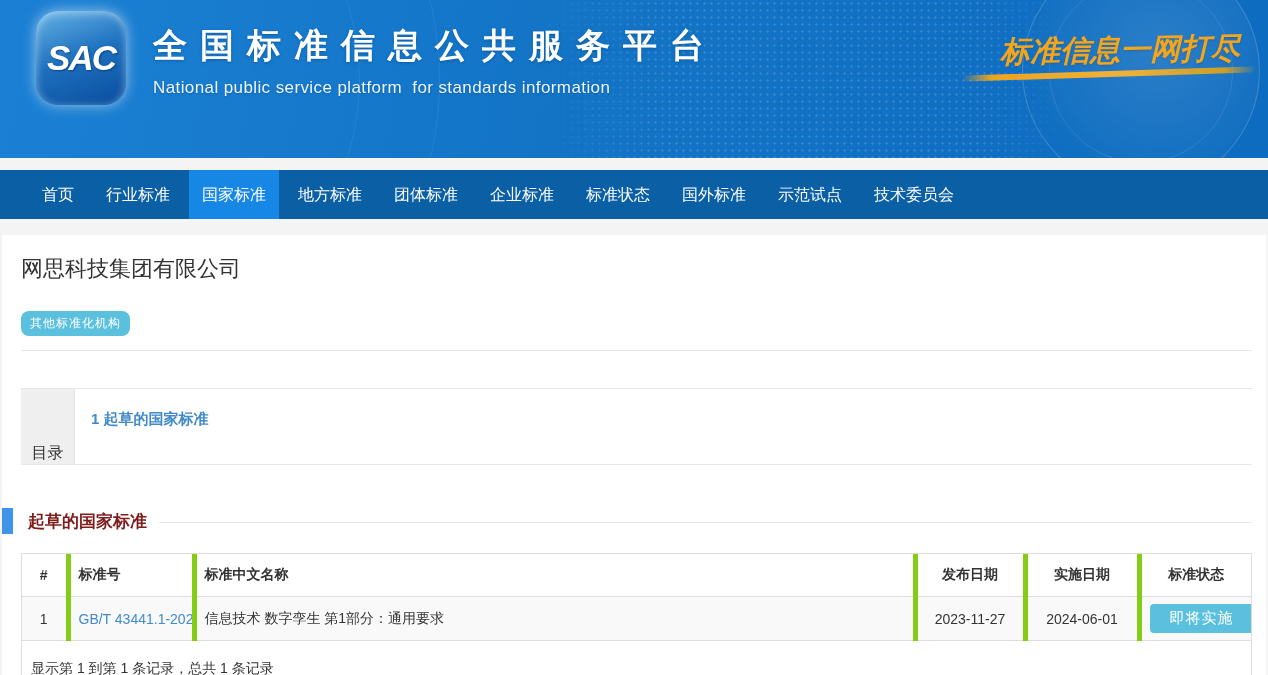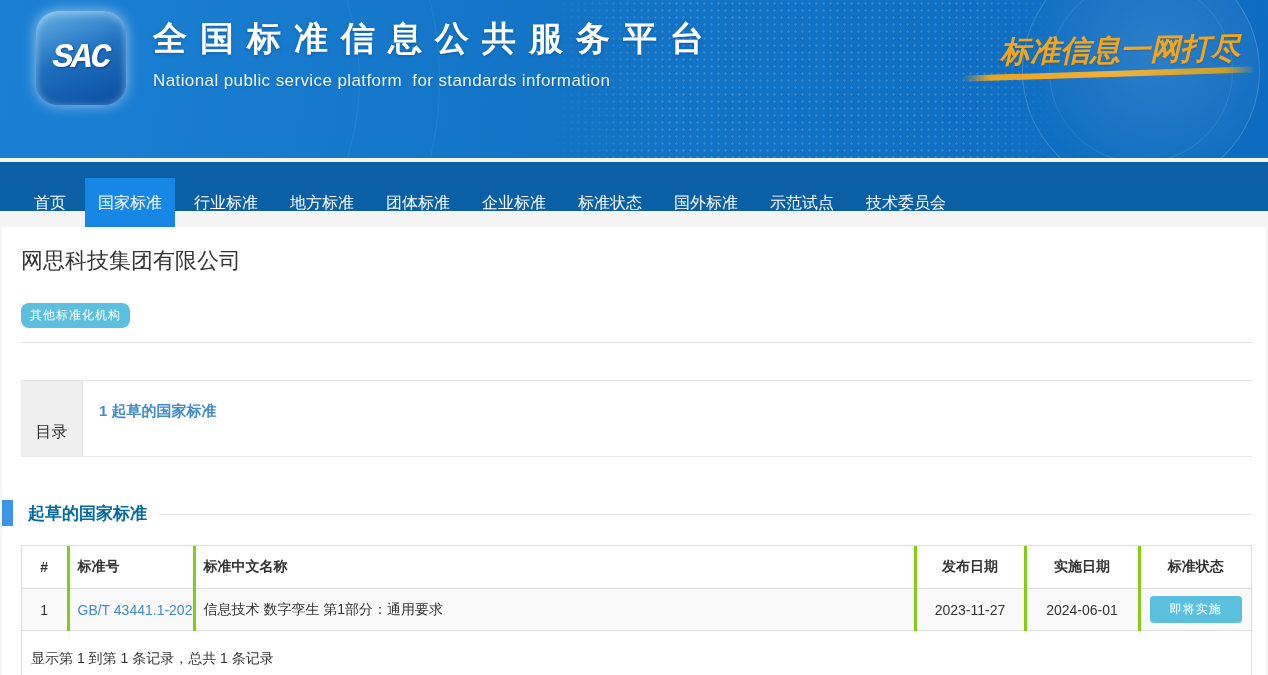--- a/index.html
+++ b/index.html
@@ -37,23 +37,23 @@
     content:""; position:absolute; inset:26px; border-radius:50%;
     border:1px solid rgba(255,255,255,.10);
   }
   .sac-logo{
     position:absolute; left:36px; top:11px; width:90px; height:94px;
     border-radius:22px;
     background:linear-gradient(160deg,#66b3e6 0%,#1d70bf 48%,#0a4d9d 100%);
     box-shadow:0 0 14px rgba(255,255,255,.55), inset 0 2px 8px rgba(255,255,255,.45);
     display:flex; align-items:center; justify-content:center;
     color:#fff; font-style:italic; font-weight:bold; font-size:35px;
-    letter-spacing:-2px; text-shadow:1px 1px 2px rgba(0,30,80,.5);font-family:Liberation Mono, monospace;
-  }
-  .titles{ position:absolute; left:153px; top:16px; }
+    letter-spacing:-2px; text-shadow:1px 1px 2px rgba(0,30,80,.5);
+  }
+  .titles{ position:absolute; left:153px; top:23px; }
   .cn-title{
     font-size:34px; font-weight:bold; color:#fff;
     letter-spacing:13px; white-space:nowrap;
     text-shadow:0 1px 3px rgba(6,60,120,.45);
   }
   .en-title{
     margin-top:9px; font-size:17px; color:#eef6fe; letter-spacing:.4px;
     white-space:pre; text-shadow:0 1px 2px rgba(6,60,120,.4);
   }
   .slogan{
@@ -64,21 +64,21 @@
     transform:rotate(-1deg); text-shadow:0 1px 2px rgba(90,50,0,.25);
   }
   .brush{
     position:absolute; left:962px; top:71px; width:292px; height:6px;
     border-radius:3px; transform:rotate(-1.8deg);
     background:linear-gradient(90deg, rgba(236,164,31,0) 0%, #eca41f 10%, #f0b13a 55%, #c99f2a 90%, rgba(236,164,31,.08) 100%);
   }
 
   
   .main-nav{ height:49px; background:#0a5fa5; }
-  .main-nav ul{ list-style:none; margin:4px; padding:16px 0 0 17px; display:flex; }
+  .main-nav ul{ list-style:none; margin:12px; padding:0 0 0 17px; display:flex; }
   .nav-item{
     line-height:49px; padding:0 13px; margin-right:6px;
     color:#fff; font-size:16px; cursor:pointer; white-space:nowrap;
   }
   .nav-item.active{ background:#1787e6; }
 
   
   .card{
     margin:16px 2px 0 2px; background:#fff; min-height:451px;
     position:relative; padding-bottom:28px;
@@ -89,50 +89,50 @@
     display:inline-block; margin-top:9px; background:#5bc0de; color:#fff;
     font-size:12px; letter-spacing:1px; padding:4px 9px; border-radius:8px;
   }
   .divider{ margin:14px 14px 0 19px; border-top:1px solid #e7e7e7; }
 
   .toc{
     margin:37px 14px 0 19px; display:flex;
     border-top:1px solid #e5e5e5; border-bottom:1px solid #e8e8e8;
   }
   .toc-label{
-    width:62px; min-height:75px; background:#efefef; border-right:1px solid #e3e3e3;
+    width:54px; min-height:75px; background:#efefef; border-right:1px solid #e3e3e3;
     display:flex; align-items:flex-end; justify-content:center;
-    padding-bottom:13px; font-size:16px; color:#333;
+    font-size:16px; color:#333;
   }
   .toc-links{ padding:21px 0 0 16px;font-weight:bold; }
   .toc-link{ font-size:15px; color:#428bca; text-decoration:none; }
 
   .section-title-row{
     margin-top:43px; position:relative; display:flex; align-items:center; height:26px;
   }
   .accent-bar{ position:absolute; left:0; top:0; width:11px; height:26px; background:#3e95e7; }
-  .section-title{ margin:0 0 0 26px; font-size:17px; font-weight:bold; color:#0369a1; white-space:nowrap; }
+  .section-title{ margin:0 0 0 26px; font-size:17px; font-weight:bold; color:#7f1d1d; white-space:nowrap; }
   .section-rule{ flex:1; border-top:1px solid #e8e8e8; margin:2px 14px 0 12px; }
 
   .table-wrap{
     margin:19px 14px 0 19px; border:1px solid #ddd;
     border-radius:0 0 5px 5px;
   }
   table{ width:100%; border-collapse:collapse; font-size:14px; table-layout:fixed; }
-  th,td{ border-left:3px solid #84cc16; overflow:hidden; white-space:nowrap; }
+  th,td{ border-left:5px solid #84cc16; overflow:hidden; white-space:nowrap; }
   th:first-child,td:first-child{ border-left:none; }
   th{
     padding:12px 8px; text-align:left; font-weight:bold; color:#333;
     border-bottom:1px solid #ddd; background:#fff;
   }
   td{ padding:7px 8px; border-bottom:1px solid #ddd; background:#f9f9f9; vertical-align:middle; }
   .ta-c{ text-align:center; }
   .std-link{ color:#428bca; text-decoration:none; }
   .status-badge{
-    display:inline-block; background:#5bc0de; color:#fff; font-size:12px;
+    display:inline-block; background:#5bc0de; color:#fff; font-size:15px;
     padding:5px 20px; border-radius:4px; letter-spacing:1px;
   }
   .records-summary{ padding:19px 9px 20px; font-size:14px; color:#333; }
 </style>
 </head>
 <body>
 
 <header class="site-header">
   <div class="arc arc1"></div>
   <div class="arc arc2"></div>
@@ -143,22 +143,22 @@
     <div class="cn-title">全国标准信息公共服务平台</div>
     <div class="en-title">National public service platform  for standards information</div>
   </div>
   <div class="slogan">标准信息一网打尽</div>
   <div class="brush"></div>
 </header>
 
 <nav class="main-nav">
   <ul>
       <li class="nav-item">首页</li>
+      <li class="nav-item">行业标准</li>
       <li class="nav-item active">国家标准</li>
-      <li class="nav-item">行业标准</li>
       <li class="nav-item">地方标准</li>
       <li class="nav-item">团体标准</li>
       <li class="nav-item">企业标准</li>
       <li class="nav-item">标准状态</li>
       <li class="nav-item">国外标准</li>
       <li class="nav-item">示范试点</li>
       <li class="nav-item">技术委员会</li>
     </ul>
 </nav>
 

